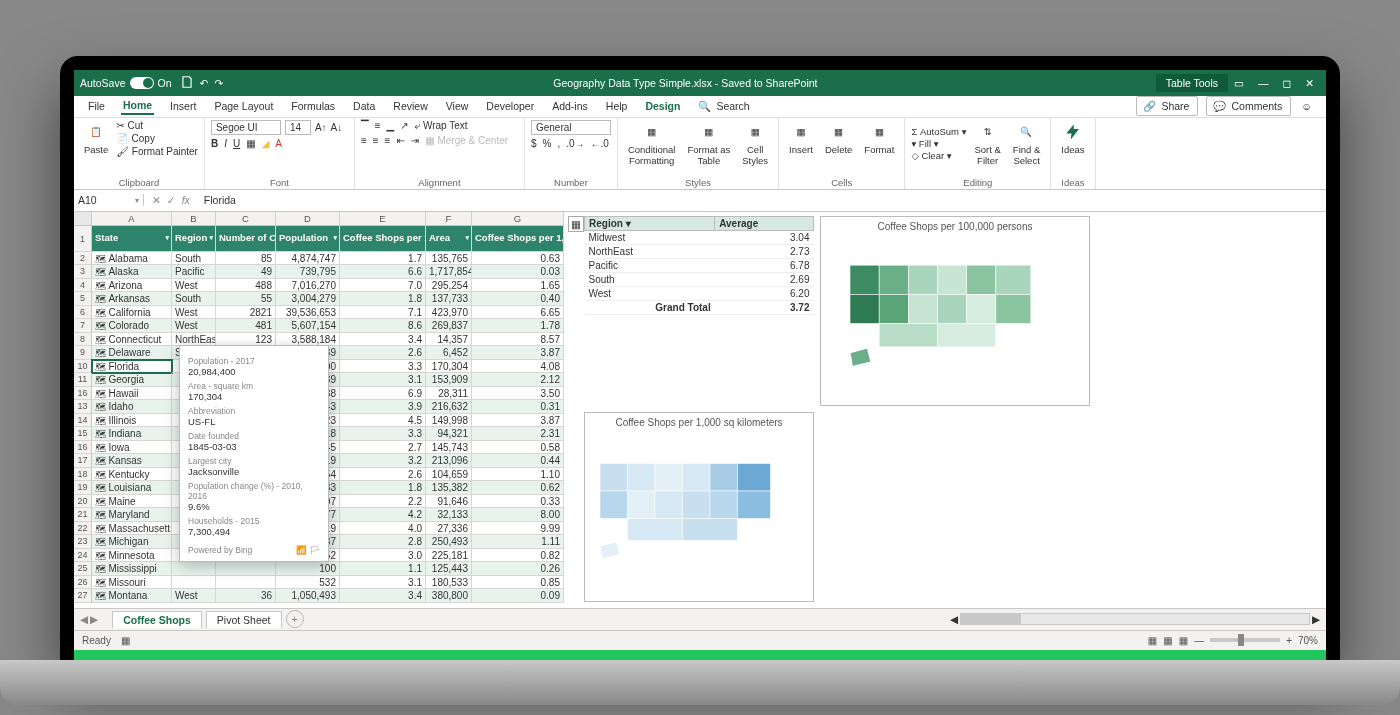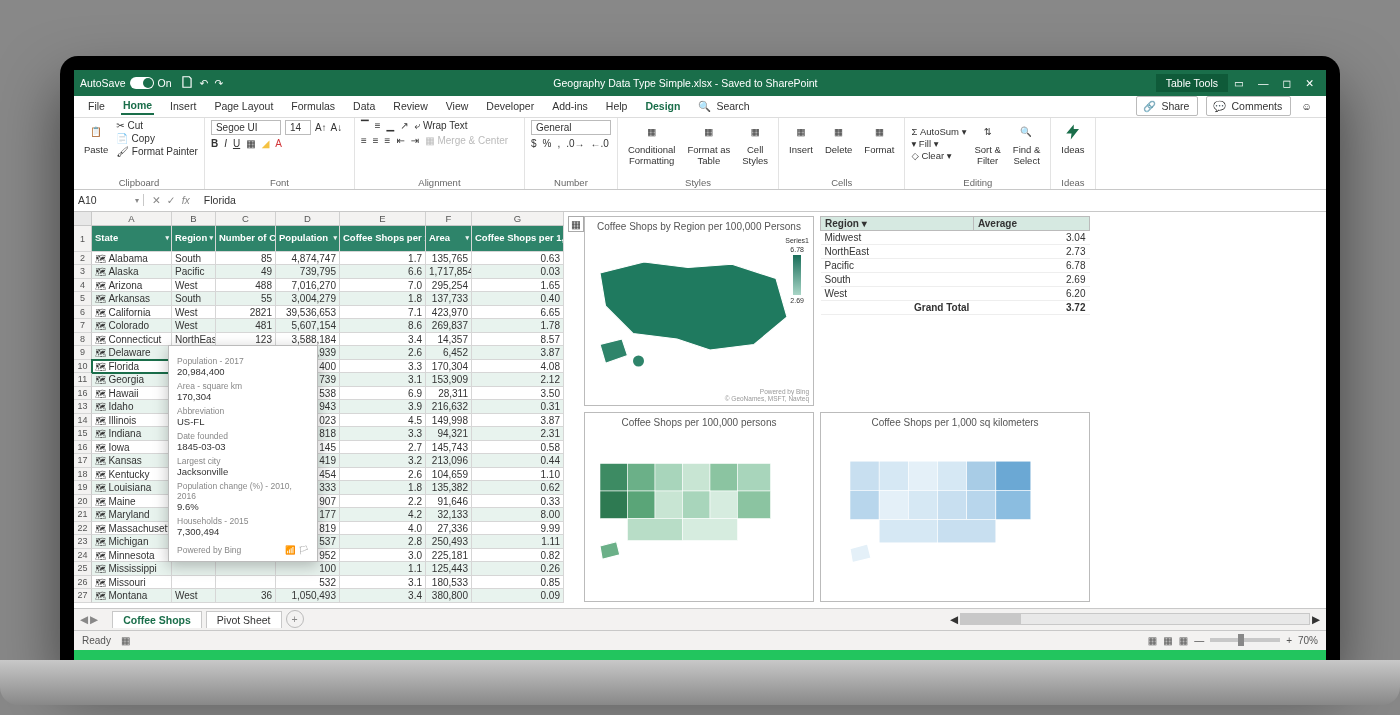--- a/index.html
+++ b/index.html
@@ -54,21 +54,21 @@
 .charts { flex:1; padding:4px 6px 4px 20px; display:grid; grid-template-columns:230px 270px; grid-template-rows:190px 190px; gap:6px; position:relative;}
 .chart { border:1px solid #bbb; background:#fff; font-size:9px; position:relative; padding:4px;}
 .chart-title{text-align:center;color:#555;font-size:10px;margin-bottom:4px;}
 .pivot { font-size:10px; }
 .pivot table{border-collapse:collapse;width:100%;}
 .pivot th{background:#d6e9e1;padding:1px 4px;text-align:left;font-weight:600;border:1px solid #bbb;font-size:10px;}
 .pivot td{padding:1px 4px;border-bottom:1px solid #eee;}
 .pivot .num{text-align:right;}
 .pivot .total td{border-top:1px solid #333;font-weight:700;text-align:right;}
 .smarttag{position:absolute;left:4px;top:4px;width:16px;height:16px;border:1px solid #aaa;background:#fff;display:flex;align-items:center;justify-content:center;}
-.datacard { position:absolute; left:94px; top:133px; width:150px; background:#fff; border:1px solid #bbb; box-shadow:0 4px 14px rgba(0,0,0,.25); padding:6px 8px; font-size:9px; z-index:50;}
+.datacard { position:absolute; left:105px; top:133px; width:150px; background:#fff; border:1px solid #bbb; box-shadow:0 4px 14px rgba(0,0,0,.25); padding:6px 8px; font-size:9px; z-index:50;}
 .datacard .lbl{color:#888;font-size:8.5px;margin-top:4px;}
 .datacard .val{color:#333;font-size:9.5px;}
 .datacard .footer{color:#888;font-size:8.5px;margin-top:8px;display:flex;justify-content:space-between;align-items:center;}
 .sheettabs { height:22px; background:#f3f2f1; border-top:1px solid #c8c8c8; display:flex; align-items:center; padding:0 6px; gap:4px; font-size:10.5px;}
 .sheettabs .navarrows{color:#888;display:flex;gap:2px;margin-right:10px;}
 .stab { padding:2px 10px; background:#fff; border:1px solid #c8c8c8; border-bottom:none;}
 .stab.active{font-weight:600;color:#1a6e4a;}
 .addsheet{width:18px;height:18px;border:1px solid #bbb;border-radius:50%;display:flex;align-items:center;justify-content:center;color:#888;}
 .hscroll{margin-left:auto;display:flex;align-items:center;gap:2px;width:370px;}
 .hscroll .track{flex:1;height:12px;background:#e8e8e8;border:1px solid #c8c8c8;position:relative;}
@@ -618,36 +618,20 @@
             </div>
       <div class="footer">
               <span>Powered by Bing</span>
               <span>📶 🏳</span>
             </div>
     </div>
   </div>
 
   <div class="charts">
     <div class="smarttag">▦</div>
-    <div class="chart">
-      <div class="chart-title">Coffee Shops by Region per 100,000 Persons</div>
-      <svg class="usmap" viewBox="0 0 200 120">
-              <path d="M10 30 L50 20 L90 25 L130 22 L170 35 L180 70 L150 95 L110 100 L80 90 L40 85 L15 60 Z" fill="#1f7a5f" stroke="#fff"></path>
-              <path d="M10 95 L30 90 L35 105 L15 112 Z" fill="#2e846a" stroke="#fff"></path>
-              <circle cx="45" cy="110" r="5" fill="#2e846a"></circle>
-            </svg>
-      <div class="leg">
-              <span>Series1</span>
-              <span>6.78</span>
-              <div class="bar"></div>
-              <span>2.69</span>
-            </div>
-      <div class="credit" style="white-space:pre">Powered by Bing
-© GeoNames, MSFT, Navteq</div>
-    </div>
     <div class="pivot">
       <table>
         <tbody>
                 <tr>
                   <th><span>Region</span> ▾</th>
                   <th>Average</th>
                 </tr>
         </tbody>
               <tbody id="pivot-rows">
                 <tr>

